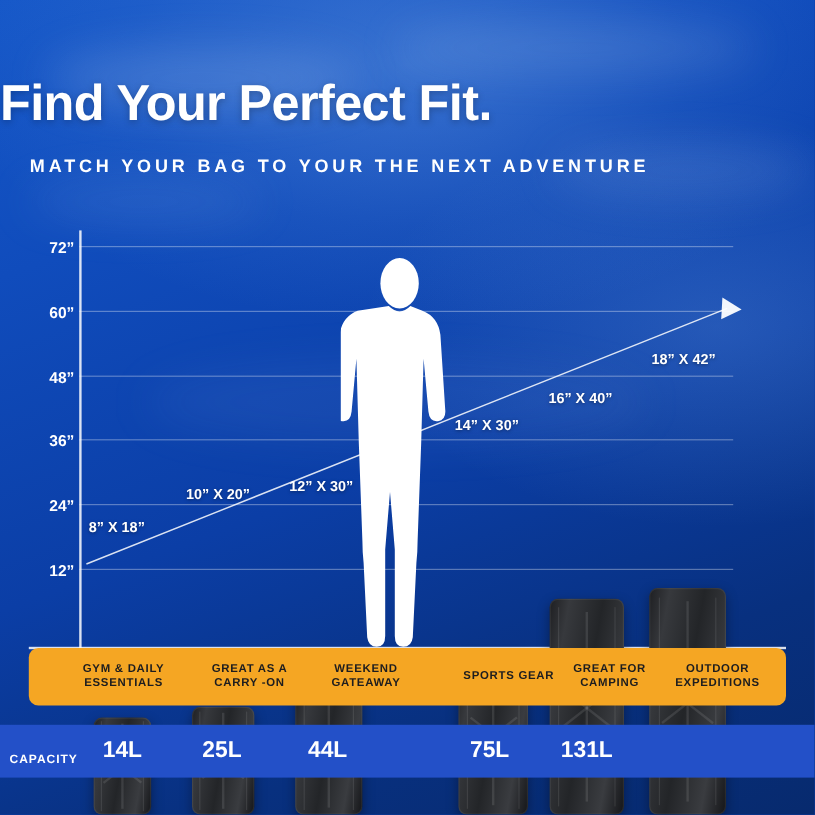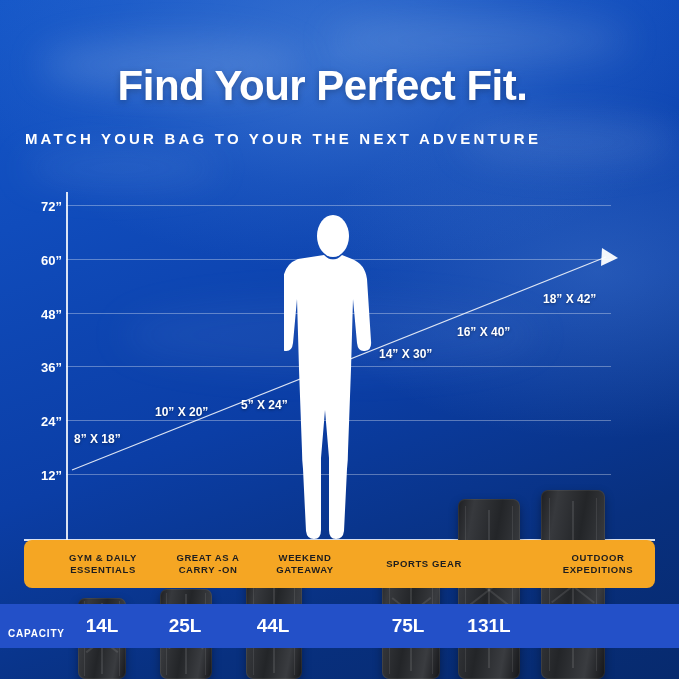--- a/index.html
+++ b/index.html
@@ -18,21 +18,21 @@
   }
   
   .cloud{position:absolute;border-radius:50%;filter:blur(18px);background:rgba(190,215,245,0.20);pointer-events:none;}
   .c1{left:40px;top:40px;width:260px;height:50px;}
   .c2{left:330px;top:20px;width:300px;height:40px;background:rgba(190,215,245,0.16);}
   .c3{left:460px;top:120px;width:220px;height:44px;background:rgba(190,215,245,0.13);}
   .c4{left:20px;top:150px;width:200px;height:36px;background:rgba(190,215,245,0.10);}
   .c5{left:120px;top:300px;width:420px;height:70px;background:rgba(170,205,245,0.07);}
 
   .title{
-    position:absolute;left:0;top:62px;width:645px;text-align:center;
+    position:absolute;left:0;top:62px;width:645px;text-align:left;
     color:#ffffff;font-size:42px;font-weight:bold;letter-spacing:-0.5px;
     text-shadow:0 2px 6px rgba(0,0,0,0.25);
   }
   .subtitle{
     position:absolute;left:0;top:130px;width:566px;text-align:center;
     color:#ffffff;font-size:15px;font-weight:bold;letter-spacing:3.2px;
   }
 
   
   .chart{position:absolute;left:0;top:0;width:679px;height:679px;}
@@ -167,36 +167,37 @@
     <div class="bar" style="left:541px;width:64px;height:189px;">
       <div class="strapv"></div>
         <div class="x1"></div>
         <div class="x2"></div>
         <div class="edge edgeL"></div>
         <div class="edge edgeR"></div>
     </div>
 
     <div class="dimlabel" style="left:74px;top:432px;">8” X 18”</div>
     <div class="dimlabel" style="left:155px;top:405px;">10” X 20”</div>
-    <div class="dimlabel" style="left:241px;top:398px;">5” X 24”</div>
+    <div class="dimlabel" style="left:241px;top:398px;">12” X 30”</div>
     <div class="dimlabel" style="left:379px;top:347px;">14” X 30”</div>
     <div class="dimlabel" style="left:457px;top:325px;">16” X 40”</div>
     <div class="dimlabel" style="left:543px;top:292px;">18” X 42”</div>
 
     <svg class="trend">
       <line x1="72" y1="470" x2="606" y2="257" stroke="#ffffff" stroke-width="1.2" opacity="0.85"></line>
       <polygon points="602,248 618,258 601,266" fill="#ffffff" opacity="0.95"></polygon>
     </svg>
   </div>
 
   <div class="usebar">
     <div class="usecell" style="left:24px;width:110px;">GYM &amp; DAILY ESSENTIALS</div>
     <div class="usecell" style="left:134px;width:100px;">GREAT AS A CARRY -ON</div>
     <div class="usecell" style="left:228px;width:106px;">WEEKEND GATEAWAY</div>
     <div class="usecell" style="left:350px;width:100px;">SPORTS GEAR</div>
+    <div class="usecell" style="left:432px;width:104px;">GREAT FOR CAMPING</div>
     <div class="usecell" style="left:518px;width:112px;">OUTDOOR EXPEDITIONS</div>
   </div>
 
   <div class="capbar"></div>
   <div class="caplabel">CAPACITY</div>
   <div class="capcell" style="left:72px;width:60px;">14L</div>
   <div class="capcell" style="left:155px;width:60px;">25L</div>
   <div class="capcell" style="left:243px;width:60px;">44L</div>
   <div class="capcell" style="left:378px;width:60px;">75L</div>
   <div class="capcell" style="left:457px;width:64px;">131L</div>

